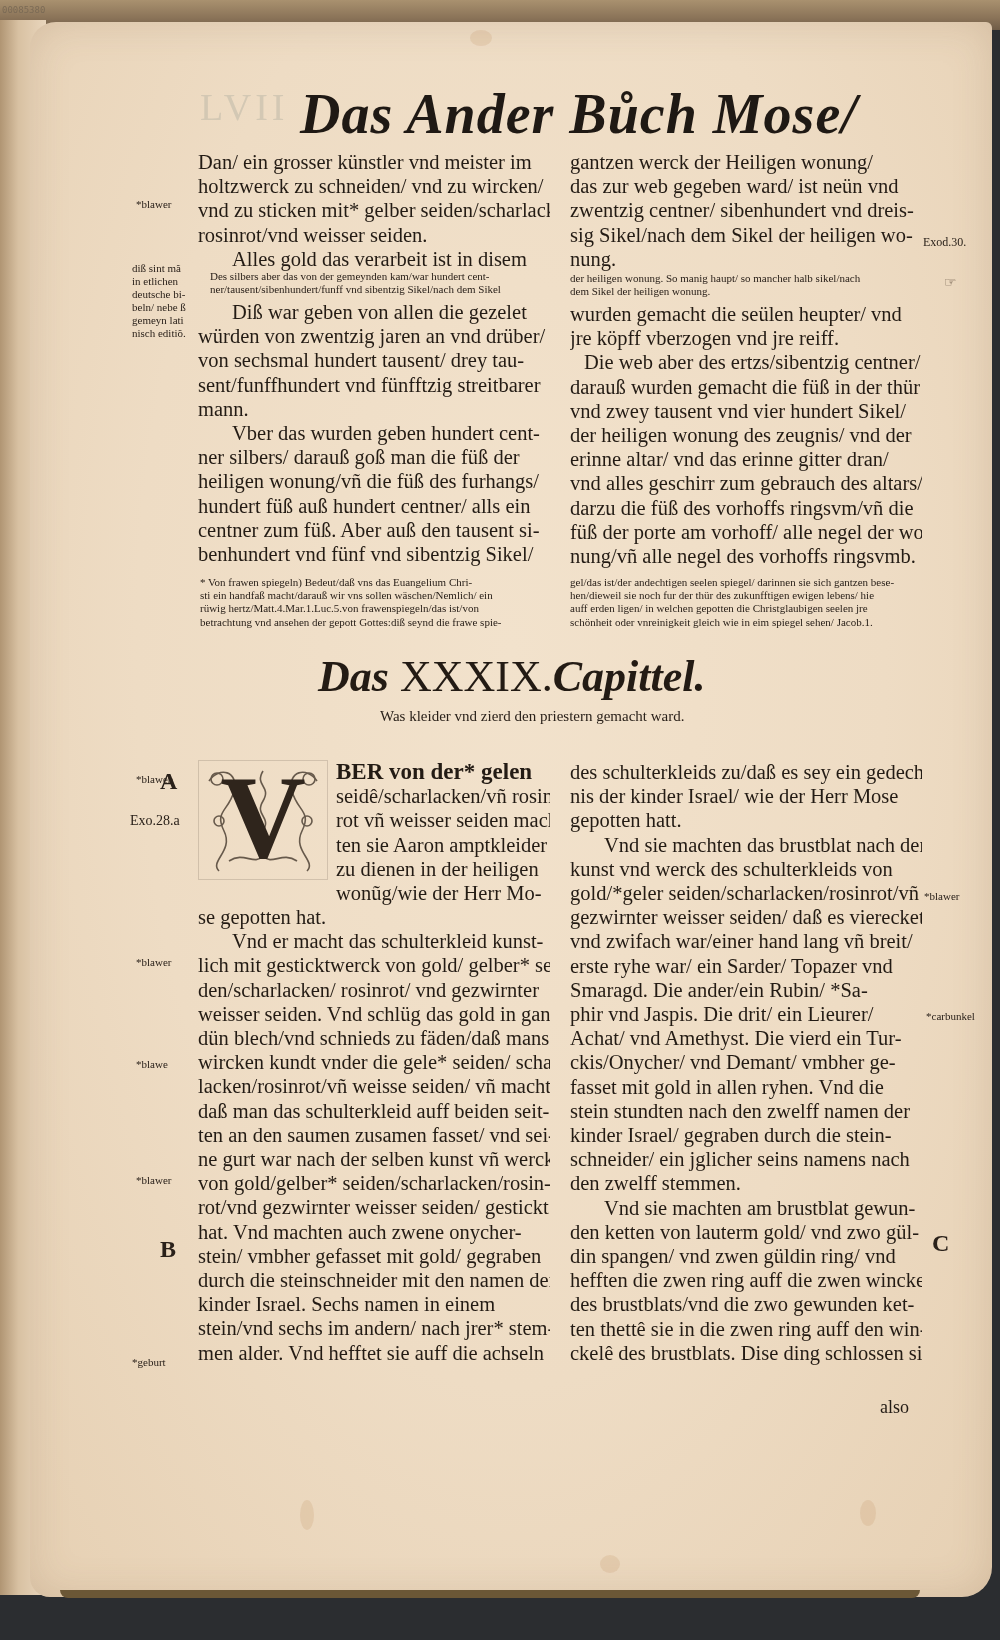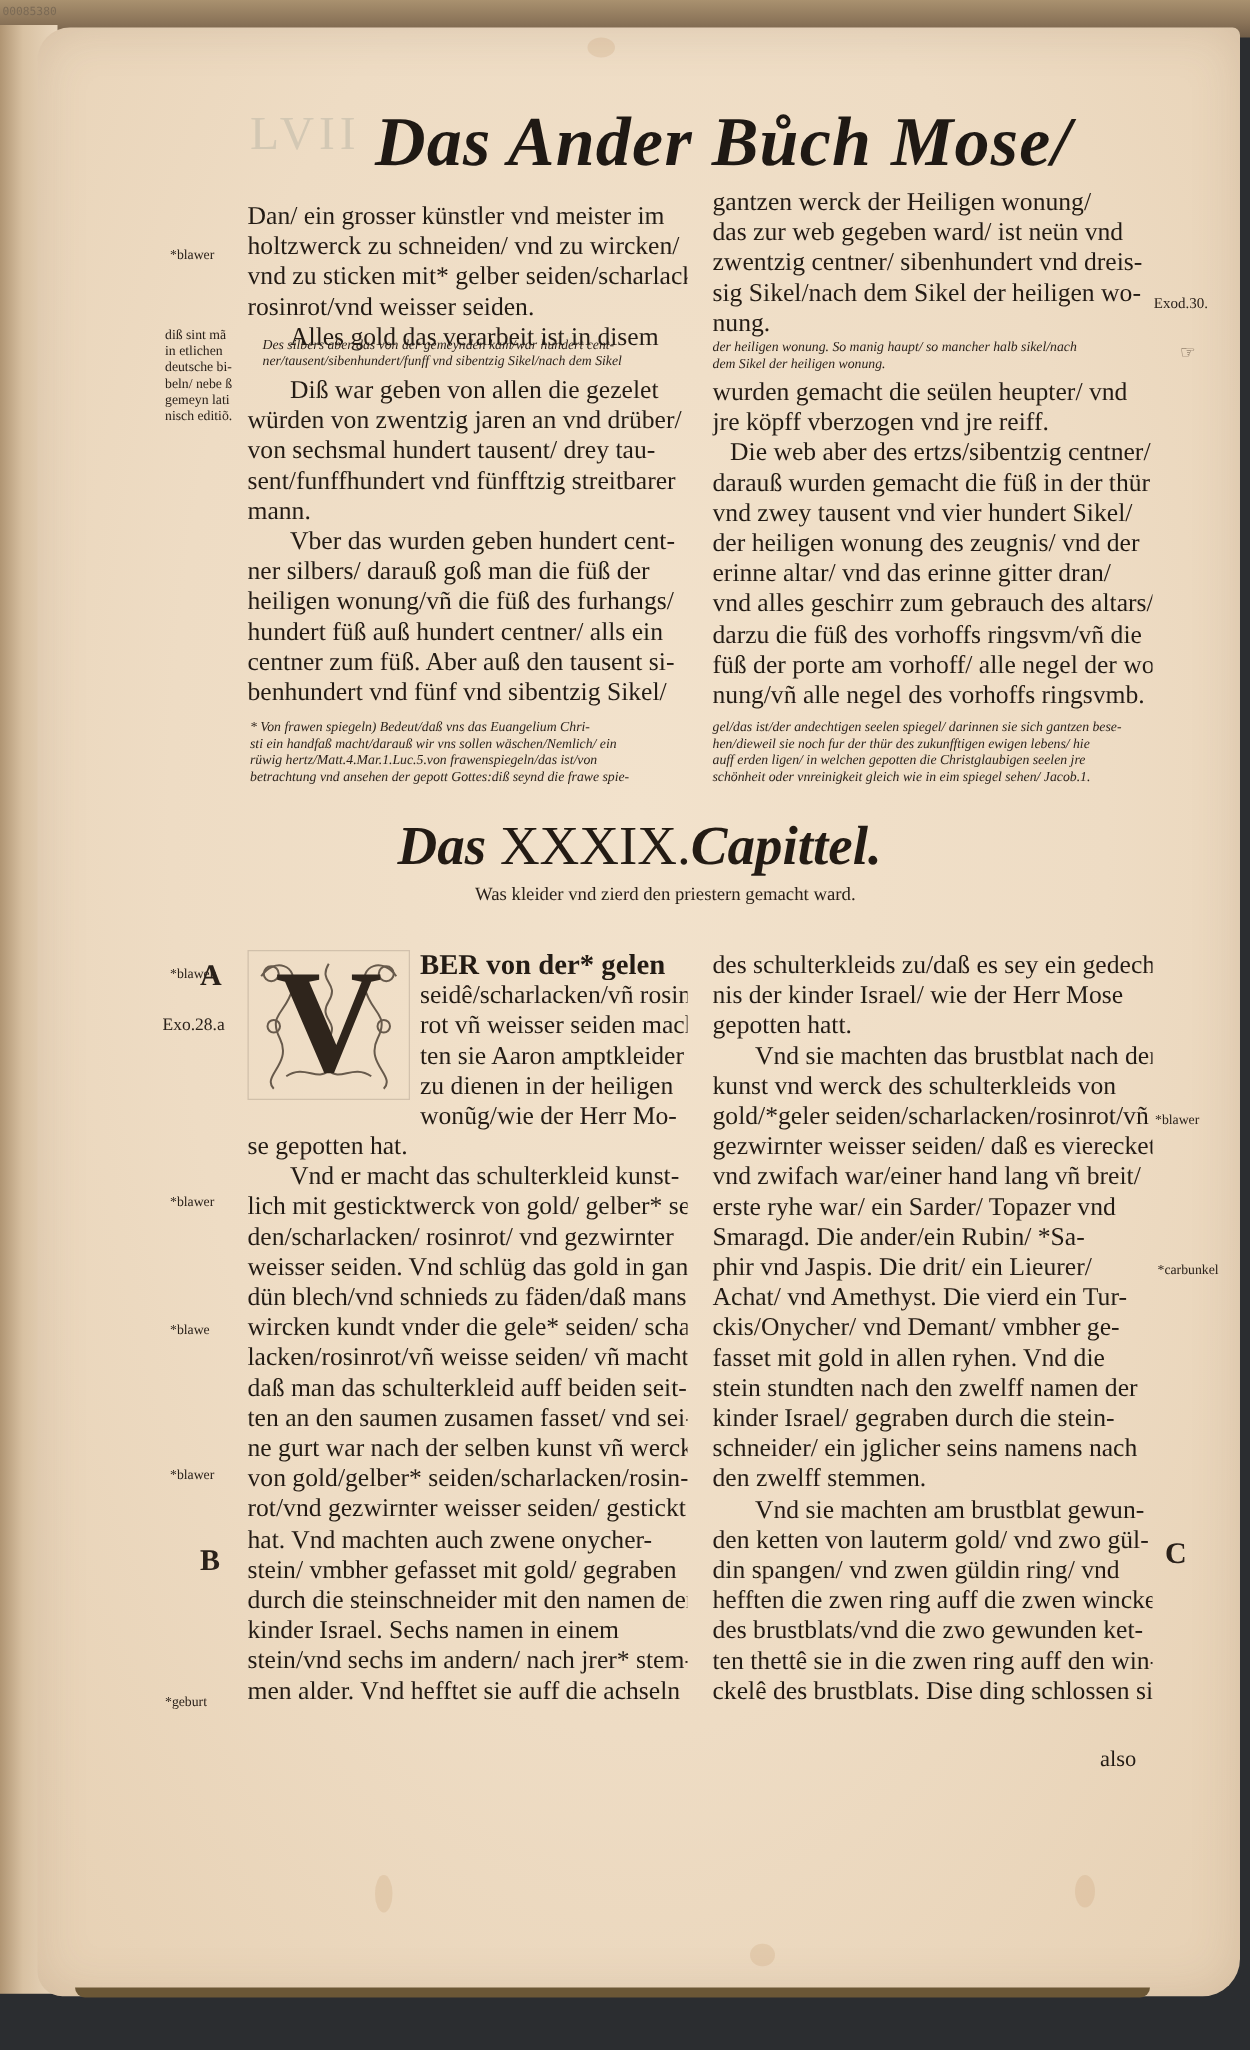--- a/index.html
+++ b/index.html
@@ -42,21 +42,21 @@
     white-space:nowrap;
   }
   .col {
     position:absolute; font-family:"Liberation Serif", serif;
     font-size:20.5px; line-height:24.2px; color:#231b14; text-align:justify;
   }
   .col .line { display:block; white-space:nowrap; overflow:hidden; }
   .indent { padding-left:34px; }
   .small-col {
     position:absolute; font-family:"Liberation Serif", serif;
-    font-size:11px; line-height:13.2px; color:#2a211a; white-space:nowrap;font-style:italic;
+    font-size:11px; line-height:13.2px; color:#2a211a; white-space:nowrap;
   }
   .margin-note {
     position:absolute; font-family:"Liberation Serif", serif;
     font-size:11px; line-height:13px; color:#2a211a; white-space:nowrap;
   }
   .margin-letter {
     position:absolute; font-family:"Liberation Serif", serif; font-weight:bold;
     font-size:24px; color:#2a211a;
   }
   .chapter-title {
@@ -91,21 +91,21 @@
 
 <div class="stain" style="left:470px;top:30px;width:22px;height:16px;"></div>
 <div class="stain" style="left:300px;top:1500px;width:14px;height:30px;"></div>
 <div class="stain" style="left:600px;top:1555px;width:20px;height:18px;"></div>
 <div class="stain" style="left:860px;top:1500px;width:16px;height:26px;"></div>
 
 <div class="ghost-folio">LVII</div>
 
 <div class="running-title">Das Ander Bůch Mose/</div>
 
-<div class="col" style="left:198px;top:150px;width:352px;margin-top:11px;">
+<div class="col" style="left:198px;top:150px;width:352px;">
   <span class="line">Dan/ ein grosser künstler vnd meister im</span>
   <span class="line">holtzwerck zu schneiden/ vnd zu wircken/</span>
   <span class="line">vnd zu sticken mit* gelber seiden/scharlacke/</span>
   <span class="line">rosinrot/vnd weisser seiden.</span>
   <span class="line indent">Alles gold das verarbeit ist in disem</span>
 </div>
 <div class="small-col" style="left:210px;top:270px;">
   <div>Des silbers aber das von der gemeynden kam/war hundert cent-</div>
   <div>ner/tausent/sibenhundert/funff vnd sibentzig Sikel/nach dem Sikel</div>
 </div>

